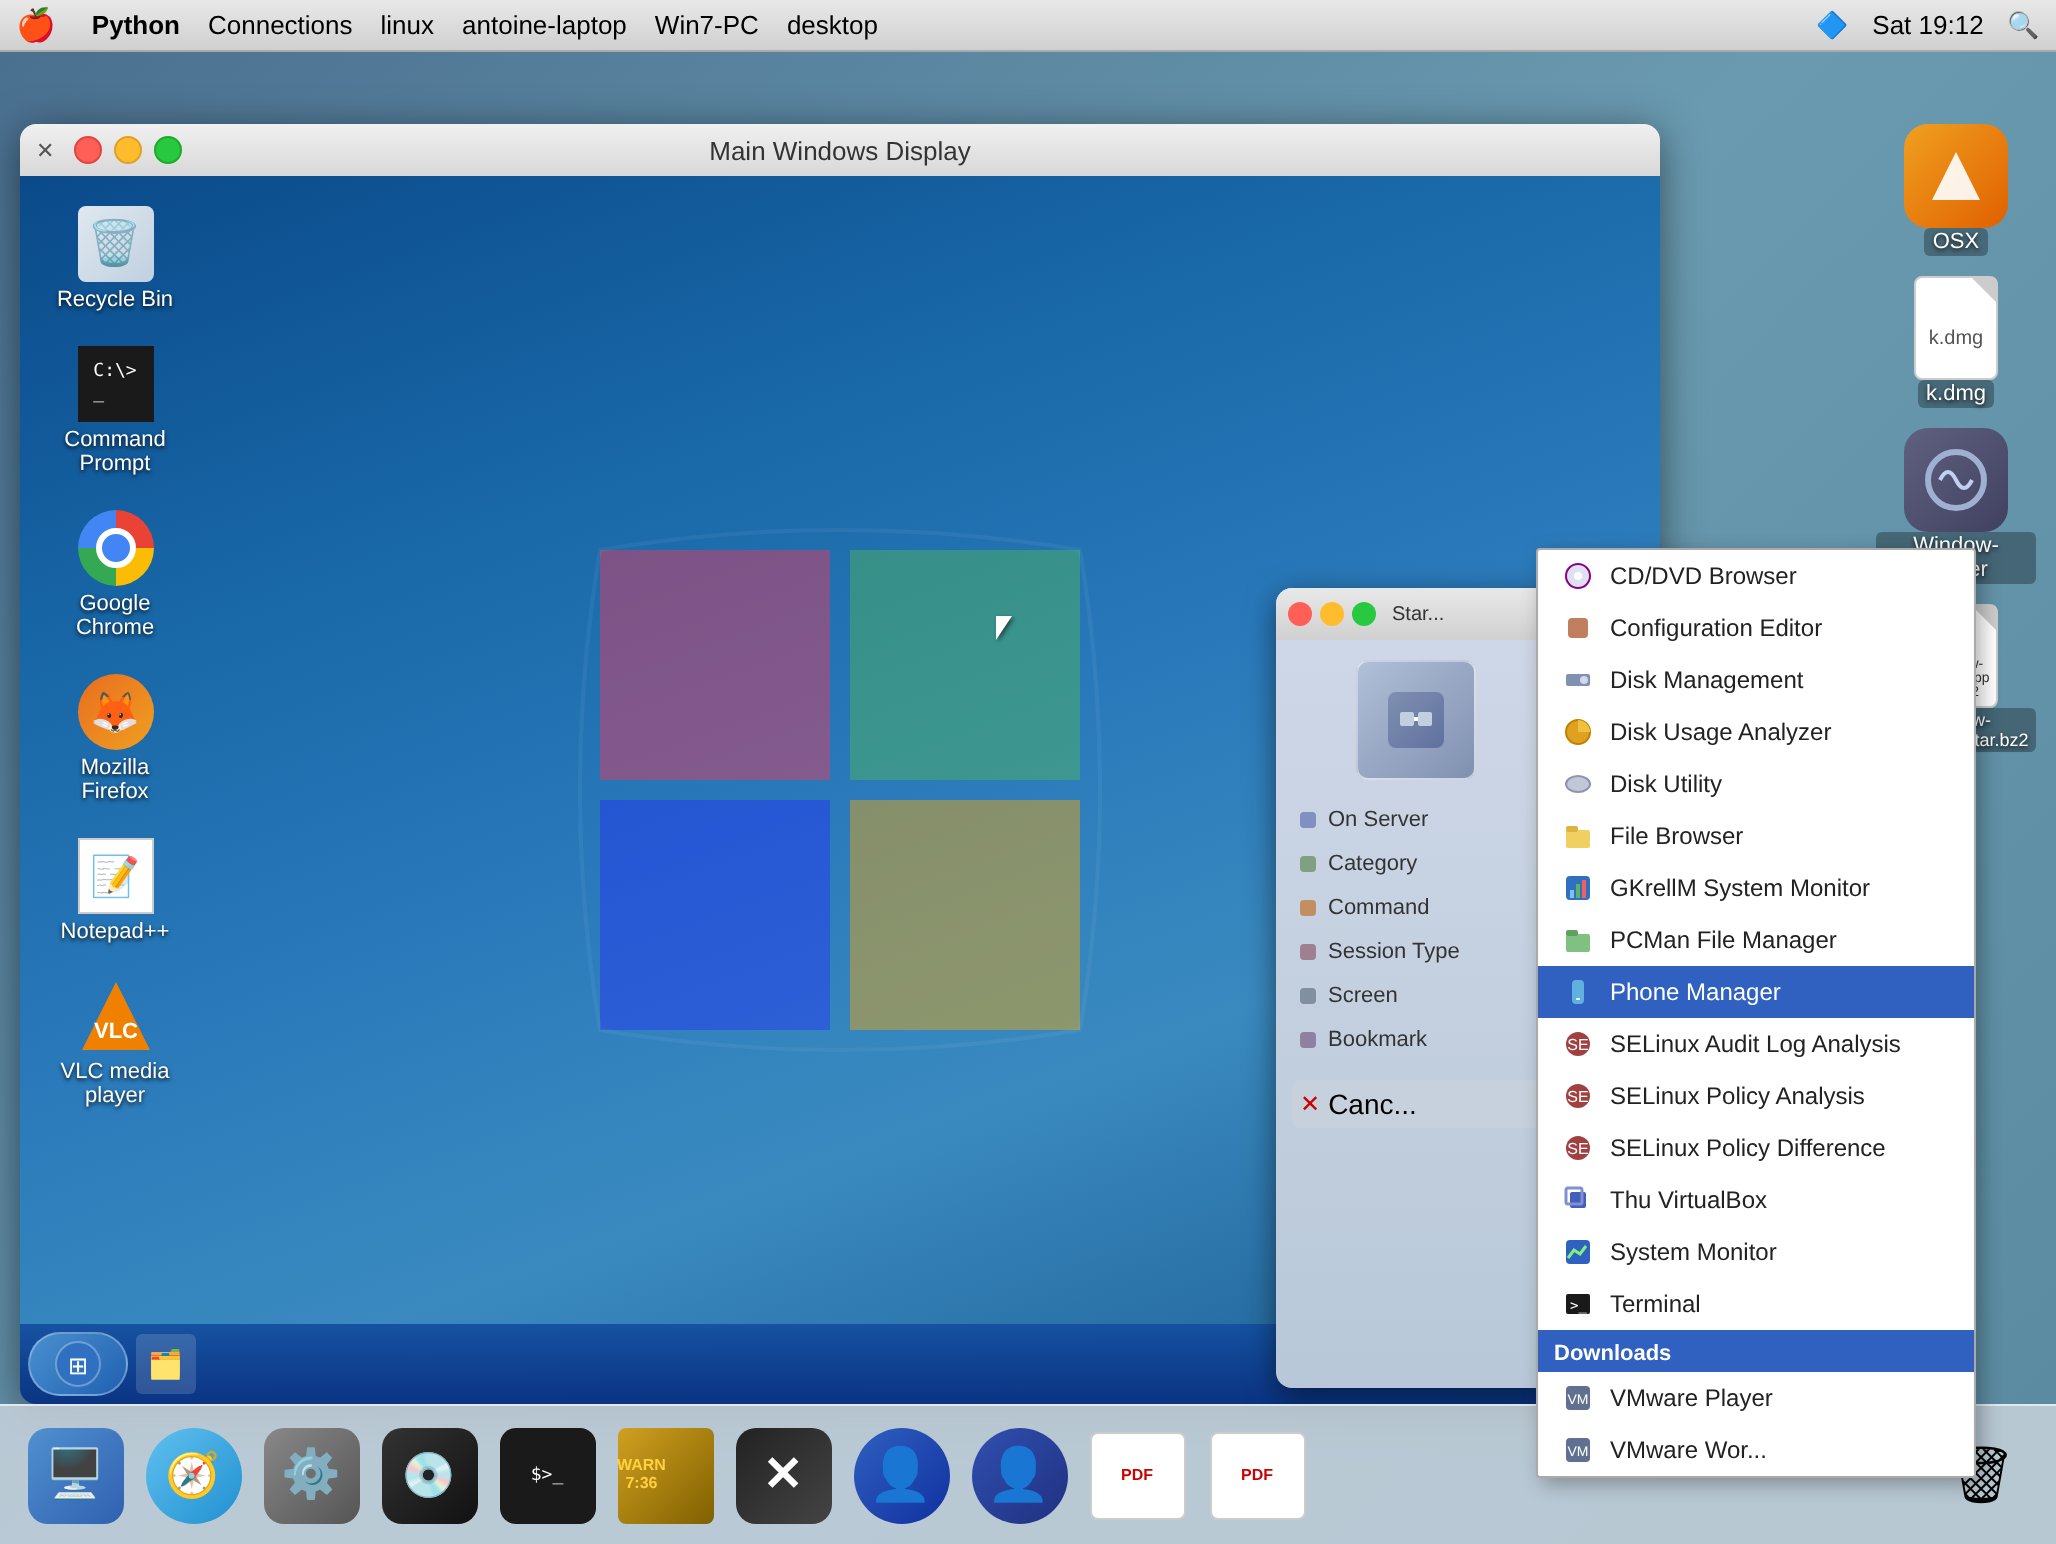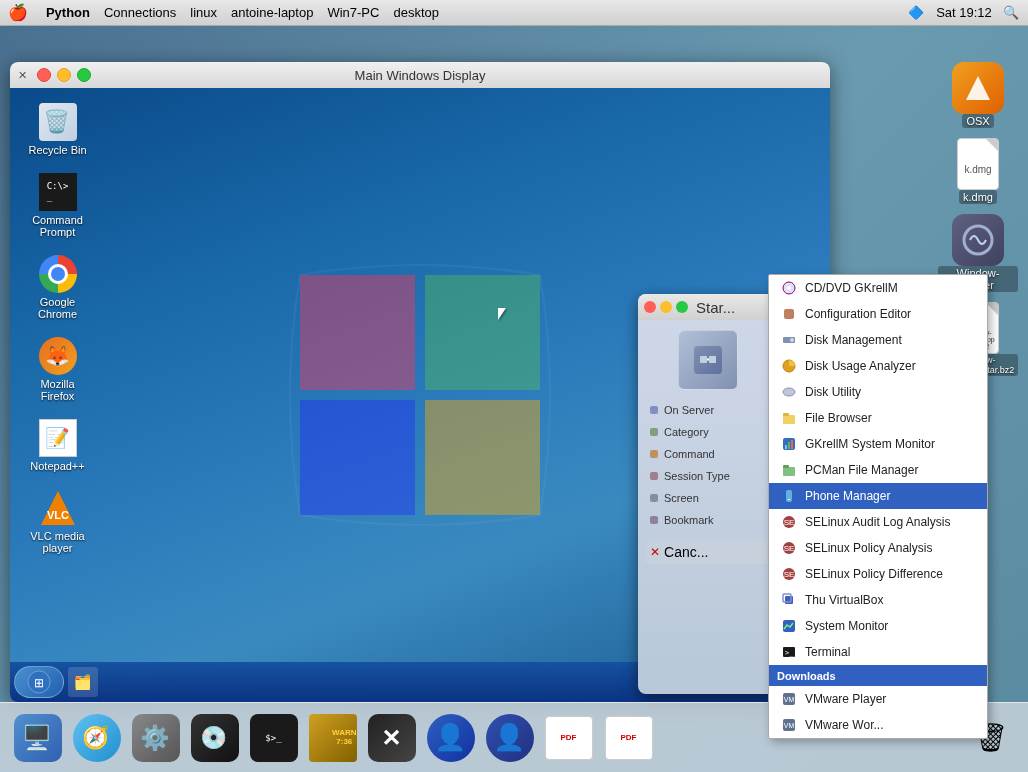--- a/index.html
+++ b/index.html
@@ -358,21 +358,21 @@
     .dialog-btn {
       width: 12px;
       height: 12px;
       border-radius: 50%;
       cursor: pointer;
     }
     .dialog-btn.close { background: #ff5f57; }
     .dialog-btn.minimize { background: #ffbd2e; }
     .dialog-btn.maximize { background: #28c840; }
     .dialog-title-text {
-      font-size: 15px;
+      font-size: 10px;
       color: #333;
       margin-left: 4px;
     }
     .dialog-icon-grid {
       display: flex;
       flex-direction: column;
       align-items: center;
       padding: 10px;
       gap: 6px;
     }
@@ -541,21 +541,21 @@
       font-size: 11px;
       padding: 2px;
     }
     .amber-icon {
       width: 48px;
       height: 48px;
       background: linear-gradient(135deg, #d0a020, #806000);
       border-radius: 4px;
       display: flex;
       align-items: center;
-      justify-content: flex-end;
+      justify-content: flex-start;
       font-size: 10px;
       color: #ffd040;
       font-weight: bold;
     }
     .xquartz-icon {
       width: 48px;
       height: 48px;
       background: linear-gradient(135deg, #222, #444);
       border-radius: 10px;
       display: flex;
@@ -827,21 +827,21 @@
   </div>
 
   <div class="context-menu">
     <div class="context-menu-item">
       <div class="context-menu-icon">
         <svg width="14" height="14" viewBox="0 0 14 14">
             <circle cx="7" cy="7" r="6" fill="#e0e0f0" stroke="#808"></circle>
             <circle cx="7" cy="7" r="2" fill="white"></circle>
           </svg>
       </div>
-      <span class="item-text">CD/DVD GKrellM</span>
+      <span class="item-text">CD/DVD Browser</span>
     </div>
     <div class="context-menu-item">
       <div class="context-menu-icon">
         <svg width="14" height="14" viewBox="0 0 14 14">
             <rect x="2" y="2" width="10" height="10" rx="2" fill="#c08060"></rect>
           </svg>
       </div>
       <span class="item-text">Configuration Editor</span>
     </div>
     <div class="context-menu-item">

